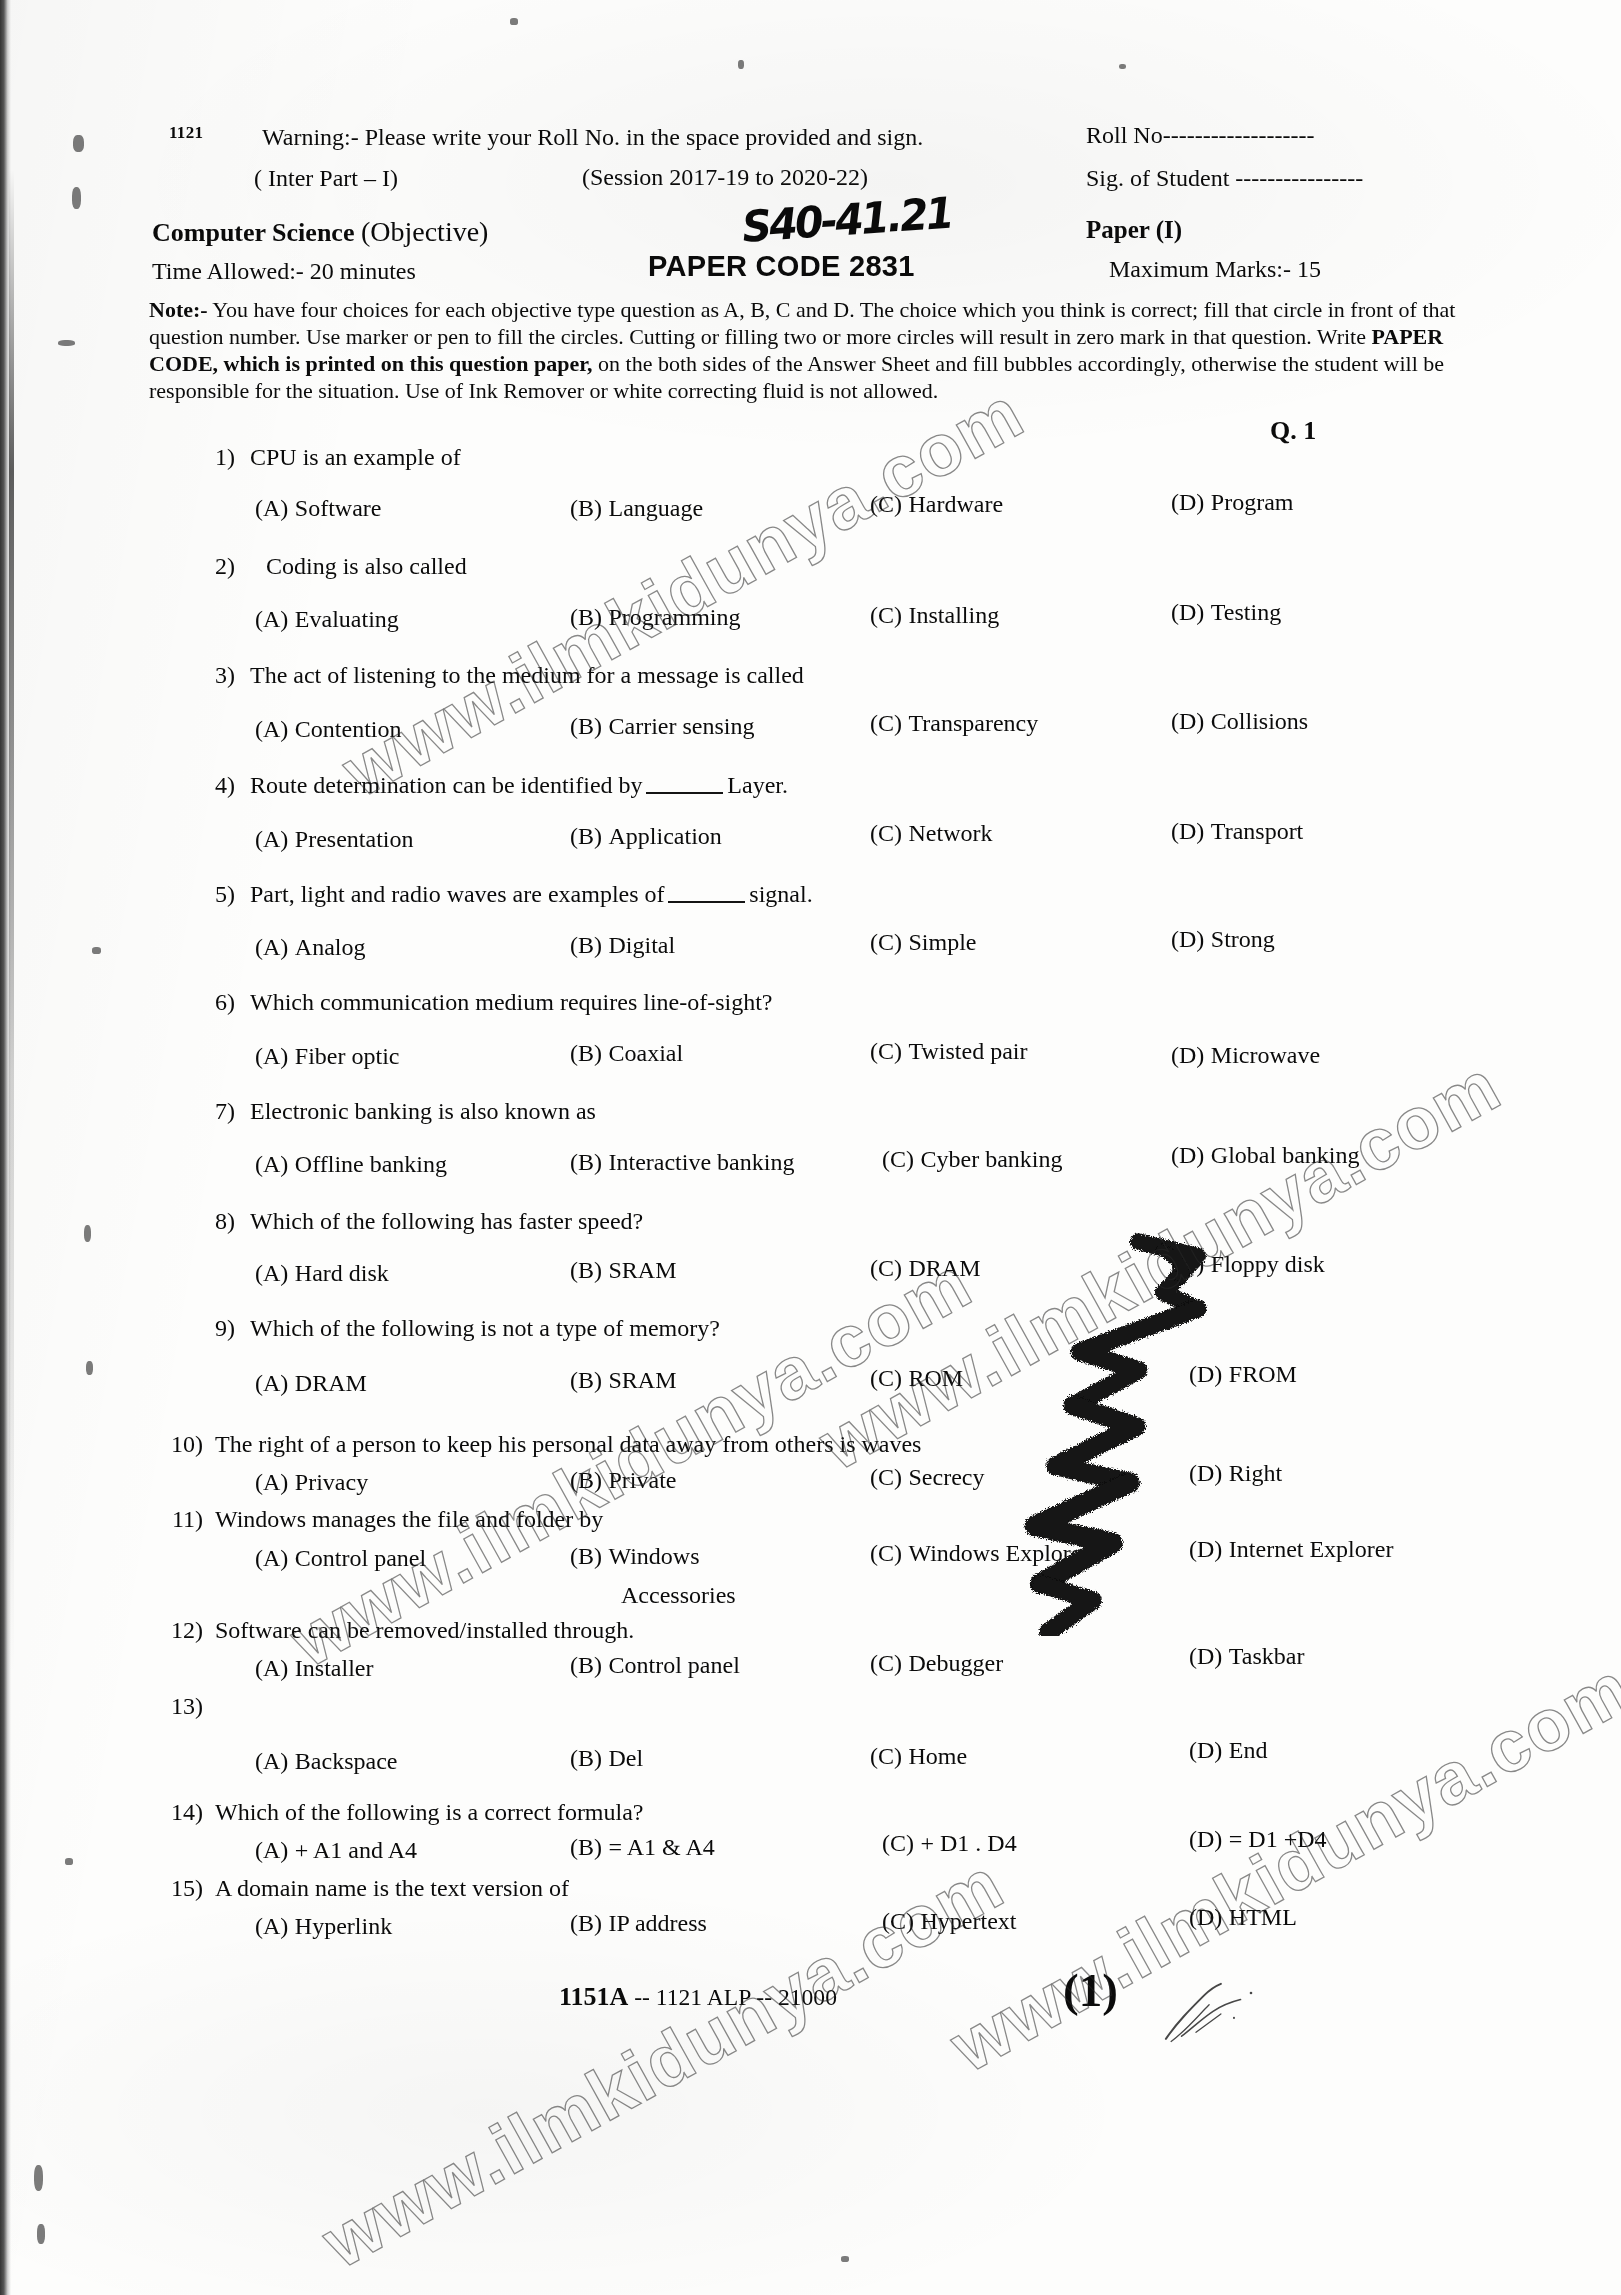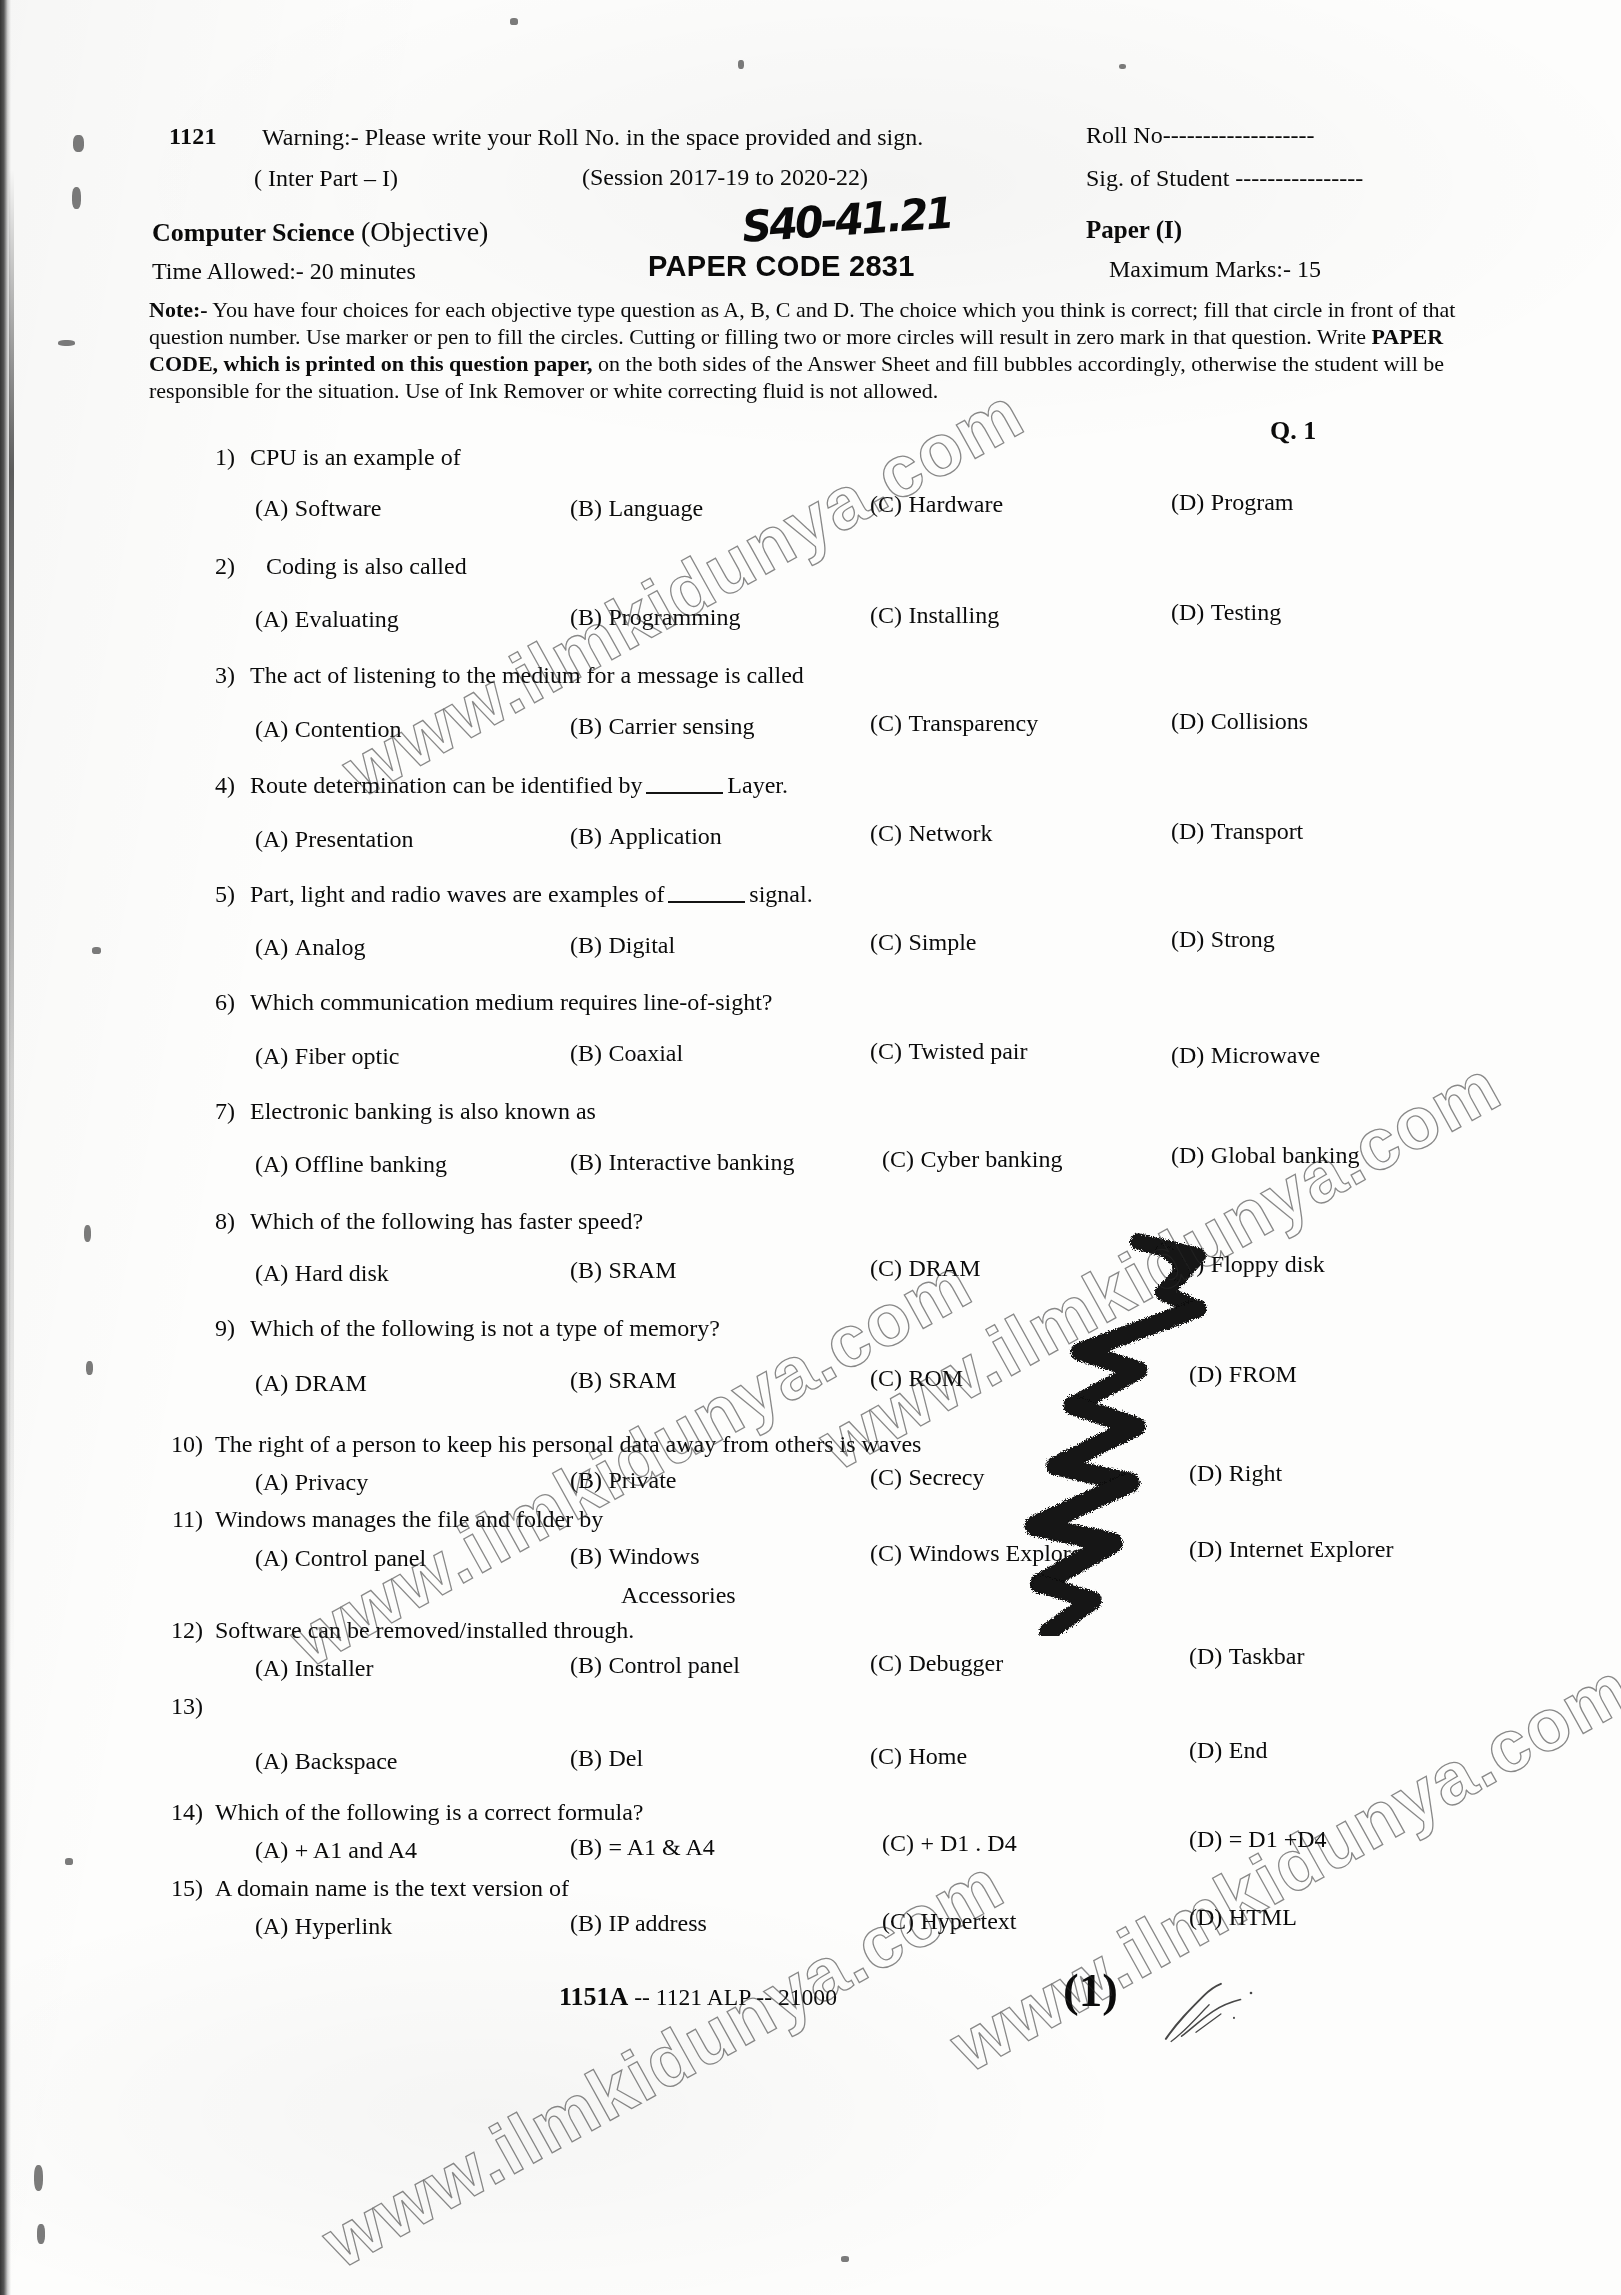--- a/index.html
+++ b/index.html
@@ -45,21 +45,21 @@
       radial-gradient(ellipse 1112px 393px at 55% 8%, rgba(0,0,0,0.035), rgba(0,0,0,0) 70%),
       radial-gradient(ellipse 916px 327px at 30% 92%, rgba(0,0,0,0.03), rgba(0,0,0,0) 72%),
       linear-gradient(100deg, rgba(0,0,0,0.028) 0%, rgba(0,0,0,0) 22%);
     pointer-events: none;
   }
 
   
   .hdr-line { position: absolute; white-space: nowrap; }
   .paper-num {
     left: 169px; top: 123px;
-    font-weight: bold; font-size: 24px; letter-spacing: 0.3px;
+    font-weight: bold; font-size: 17px; letter-spacing: 0.3px;
   }
   .warning-txt { left: 262px; top: 124px; font-size: 24px; }
   .rollno { left: 1086px; top: 122px; font-size: 24px; }
   .inter-part { left: 254px; top: 165px; font-size: 24px; }
   .session { left: 582px; top: 164px; font-size: 24px; }
   .sigstudent { left: 1086px; top: 165px; font-size: 24px; }
   .subject {
     left: 152px; top: 216px; font-size: 26px; font-weight: bold;
   }
   .subject .obj { font-weight: normal; font-size: 28px; }

